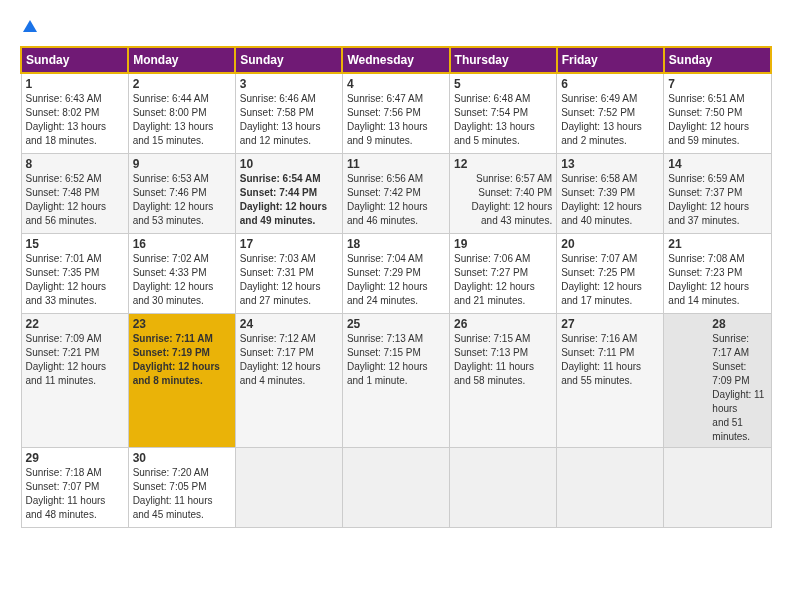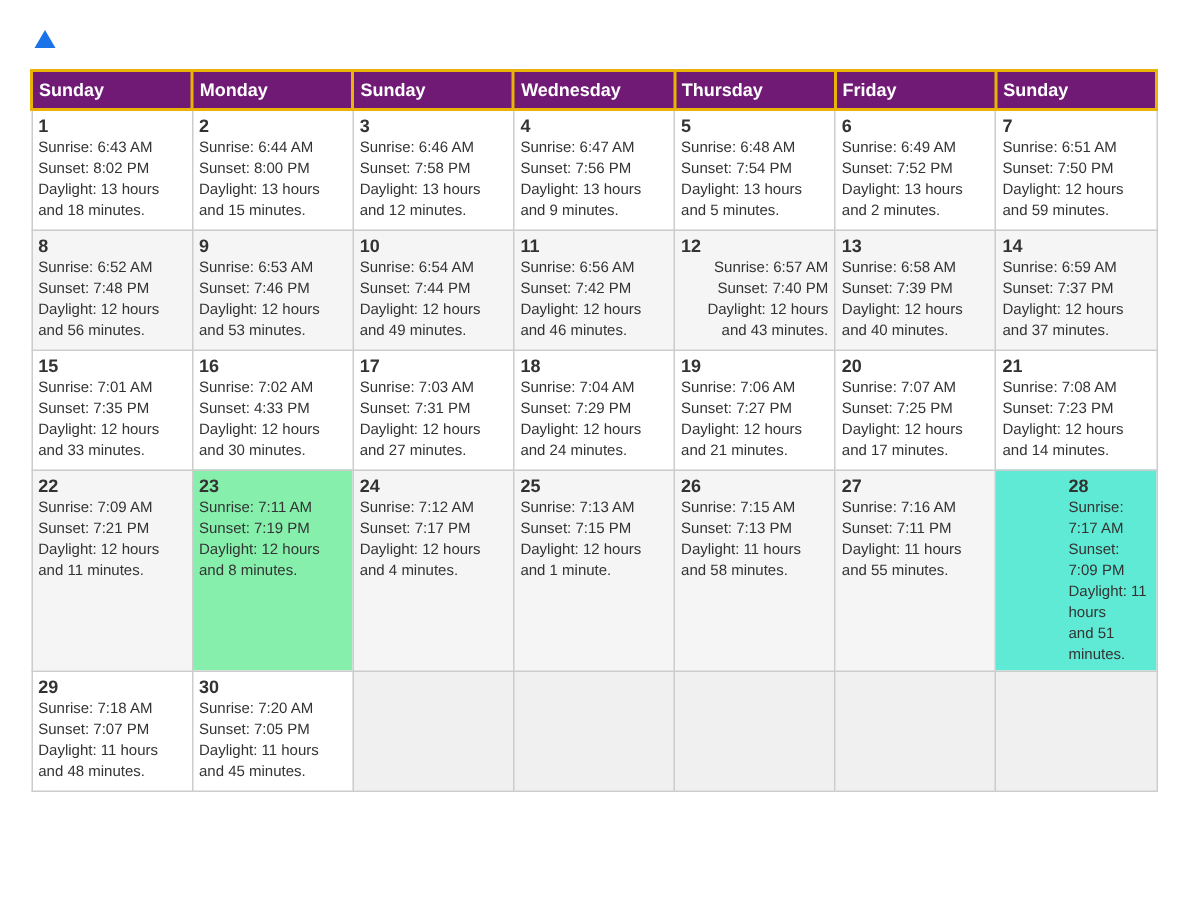--- a/index.html
+++ b/index.html
@@ -193,21 +193,21 @@
           </td>
           <td style="background: rgb(245, 245, 245);">
             <span class="day-num">9</span>
             <div class="day-info" style="white-space: pre-line;">Sunrise: 6:53 AM
 Sunset: 7:46 PM
 Daylight: 12 hours
 and 53 minutes.</div>
           </td>
           <td style="background: rgb(245, 245, 245);">
             <span class="day-num">10</span>
-            <div class="day-info" style="white-space: pre-line;">Sunrise: 6:54 AM
+            <div class="day-info" style="white-space: pre-line; font-weight: bold;">Sunrise: 6:54 AM
 Sunset: 7:44 PM
 Daylight: 12 hours
 and 49 minutes.</div>
           </td>
           <td style="background: rgb(245, 245, 245);">
             <span class="day-num">11</span>
             <div class="day-info" style="white-space: pre-line;">Sunrise: 6:56 AM
 Sunset: 7:42 PM
 Daylight: 12 hours
 and 46 minutes.</div>
@@ -286,23 +286,23 @@
           </td>
         </tr>
         <tr>
           <td style="background: rgb(245, 245, 245);">
             <span class="day-num">22</span>
             <div class="day-info" style="white-space: pre-line;">Sunrise: 7:09 AM
 Sunset: 7:21 PM
 Daylight: 12 hours
 and 11 minutes.</div>
           </td>
-          <td style="background: #86efac;">
+          <td style="background: #eab308;">
             <span class="day-num">23</span>
-            <div class="day-info" style="white-space: pre-line;">Sunrise: 7:11 AM
+            <div class="day-info" style="white-space: pre-line; font-weight: bold;">Sunrise: 7:11 AM
 Sunset: 7:19 PM
 Daylight: 12 hours
 and 8 minutes.</div>
           </td>
           <td style="background: rgb(245, 245, 245); margin-top: 32px;">
             <span class="day-num">24</span>
             <div class="day-info" style="white-space: pre-line;">Sunrise: 7:12 AM
 Sunset: 7:17 PM
 Daylight: 12 hours
 and 4 minutes.</div>
@@ -321,21 +321,21 @@
 Daylight: 11 hours
 and 58 minutes.</div>
           </td>
           <td style="background: rgb(245, 245, 245); margin-top: 32px;">
             <span class="day-num">27</span>
             <div class="day-info" style="white-space: pre-line;">Sunrise: 7:16 AM
 Sunset: 7:11 PM
 Daylight: 11 hours
 and 55 minutes.</div>
           </td>
-          <td style="background: #5eead4; padding-left: 48px;">
+          <td style="background: #e5e5e5; padding-left: 48px;">
             <span class="day-num">28</span>
             <div class="day-info" style="white-space: pre-line;">Sunrise: 7:17 AM
 Sunset: 7:09 PM
 Daylight: 11 hours
 and 51 minutes.</div>
           </td>
         </tr>
         <tr>
           <td style="background: rgb(255, 255, 255);">
             <span class="day-num">29</span>

